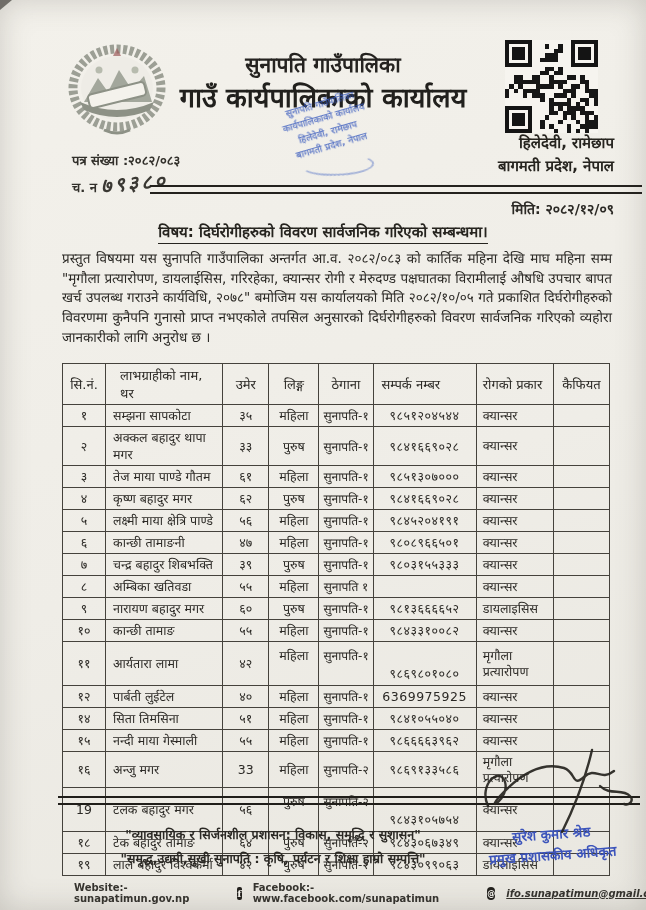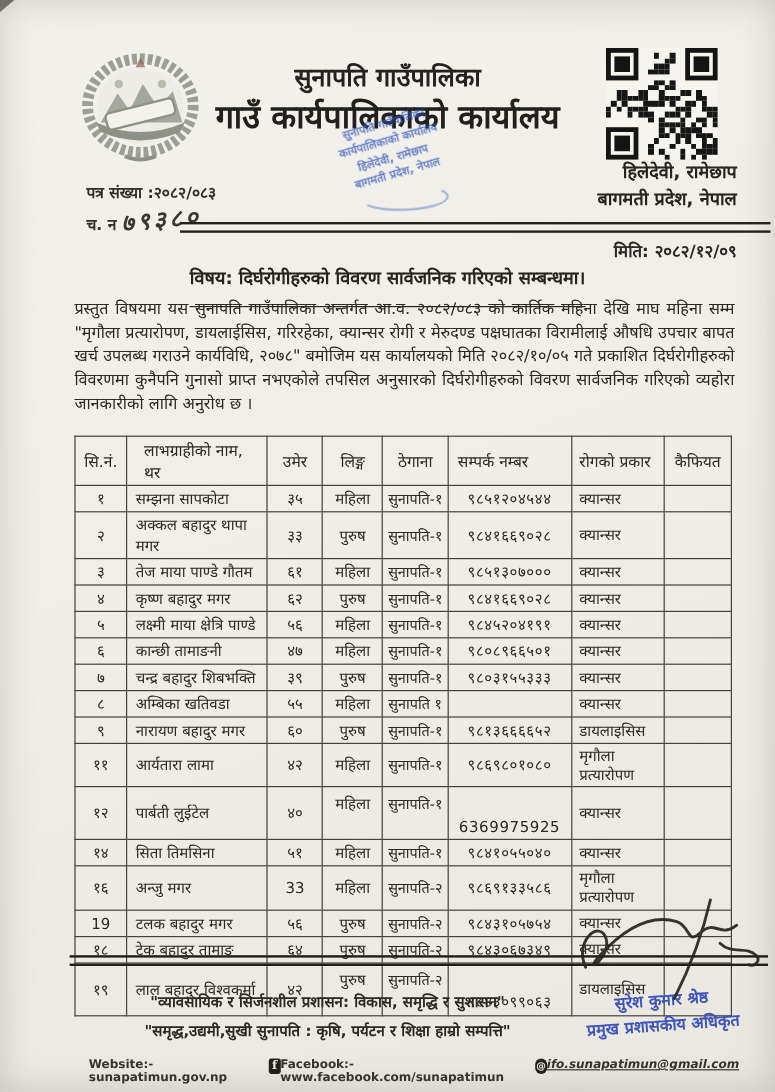--- a/index.html
+++ b/index.html
@@ -28,21 +28,21 @@
     font-size:9.5px;font-weight:600;line-height:1.5;
     filter:blur(.2px);
   }
   .office-stamp .swirl{display:block;margin:2px auto 0;width:70px;height:18px;border:2px solid rgba(52,88,189,.4);border-radius:50%;border-top-color:transparent;border-left-color:transparent;transform:rotate(14deg);}
   .letter-no{left:72px;top:151px;font-size:13px;font-weight:600;color:#32302b;}
   .ref-no{left:72px;top:171px;font-size:13px;font-weight:600;color:#32302b;}
   .handwritten{display:inline-block;font-size:20px;font-style:italic;letter-spacing:3px;transform:rotate(-5deg) translateY(-2px);color:#3a3833;font-family:"DejaVu Serif","Liberation Serif",serif;}
   .rule-top{left:150px;right:4px;top:185px;height:5px;border-top:2px solid #24221e;border-bottom:2px solid #24221e;}
   .date-line{right:32px;top:199px;font-size:14px;font-weight:600;color:#2b2925;}
   .subject{left:0;right:0;top:221px;text-align:center;font-size:15px;font-weight:700;color:#26241f;}
-  .subject span{border-bottom:1.5px solid #26241f;padding-bottom:14px;}
+  .subject span{border-bottom:1.5px solid #26241f;padding-bottom:2px;}
   .body-par{left:62px;right:34px;top:249px;font-size:13.5px;line-height:1.46;text-align:justify;color:#2b2925;}
   
   .ltable{left:62px;top:363px;}
   table{border-collapse:collapse;table-layout:fixed;width:548px;font-size:12.5px;color:#2b2925;}
   th,td{border:1px solid #45423c;padding:2px 4px;overflow:hidden;}
   thead th{height:22px;font-weight:400;text-align:center;font-size:13px;}
   thead th:nth-child(2){text-align:left;padding-left:14px;}
   thead th:nth-child(6){text-align:left;padding-left:8px;}
   thead th:nth-child(7){text-align:left;padding-left:6px;}
   tbody tr{height:21px;}
@@ -57,21 +57,21 @@
   tbody tr:nth-child(11),tbody tr:nth-child(16){height:44px;}
   tbody tr:nth-child(11) .c-phone,tbody tr:nth-child(16) .c-phone{vertical-align:bottom;padding-bottom:3px;}
   tbody tr:nth-child(11) .c-address,tbody tr:nth-child(16) .c-address{vertical-align:top;padding-top:5px;}
   tbody tr:nth-child(11) .c-gender,tbody tr:nth-child(16) .c-gender{vertical-align:top;padding-top:5px;}
   
   .signature-svg{left:472px;top:742px;width:168px;height:100px;z-index:5;}
   .rule-bottom{left:58px;right:6px;top:796px;height:5px;border-top:2px solid #201e1a;border-bottom:2px solid #201e1a;z-index:2;}
   .slogan1{left:60px;right:160px;top:826px;text-align:center;font-size:12.5px;font-weight:700;color:#2b2925;}
   .slogan2{left:60px;right:160px;top:850px;text-align:center;font-size:12.5px;font-weight:700;color:#2b2925;}
   .cao-stamp{right:14px;top:824px;width:160px;text-align:center;transform:rotate(-4deg);color:#3c54bb;font-size:13.5px;font-weight:700;line-height:1.55;}
-  .contact{left:74px;right:30px;top:882px;display:flex;gap:0;font-size:10px;font-weight:700;color:#35332e;}
+  .contact{left:74px;right:30px;top:882px;display:flex;align-items:center;gap:11px;font-size:10px;font-weight:700;color:#35332e;}
   .contact .fb-ic{width:13px;height:13px;background:#23211d;border-radius:2px;color:#f1efe9;font-size:10px;font-weight:700;display:inline-flex;align-items:center;justify-content:center;font-family:"DejaVu Serif",serif;}
   .contact .em-ic{width:13px;height:13px;background:#23211d;border-radius:7px;color:#f1efe9;font-size:8px;display:inline-flex;align-items:center;justify-content:center;}
   .contact .email{font-style:italic;text-decoration:underline;}
   .contact .spacer{flex:0 0 26px;}
   .corner-artifact{left:0;top:0;width:0;height:0;border-left:12px solid #55534d;border-bottom:10px solid transparent;opacity:.8;}
 </style>
 </head>
 <body>
 
 <div class="page">
@@ -362,20 +362,30 @@
           <td class="c-sn">९</td>
           <td class="c-name">नारायण बहादुर मगर</td>
           <td class="c-age">६०</td>
           <td class="c-gender">पुरुष</td>
           <td class="c-address">सुनापति-१</td>
           <td class="c-phone">९८१३६६६६५२</td>
           <td class="c-disease">डायलाइसिस</td>
           <td class="c-remark"></td>
         </tr>
           <tr>
+          <td class="c-sn">१०</td>
+          <td class="c-name">कान्छी तामाङ</td>
+          <td class="c-age">५५</td>
+          <td class="c-gender">महिला</td>
+          <td class="c-address">सुनापति-१</td>
+          <td class="c-phone">९८४३३१००८२</td>
+          <td class="c-disease">क्यान्सर</td>
+          <td class="c-remark"></td>
+        </tr>
+          <tr>
           <td class="c-sn">११</td>
           <td class="c-name">आर्यतारा लामा</td>
           <td class="c-age">४२</td>
           <td class="c-gender">महिला</td>
           <td class="c-address">सुनापति-१</td>
           <td class="c-phone">९८६९८०१०८०</td>
           <td class="c-disease">मृगौला प्रत्यारोपण</td>
           <td class="c-remark"></td>
         </tr>
           <tr>
@@ -388,20 +398,30 @@
           <td class="c-disease">क्यान्सर</td>
           <td class="c-remark"></td>
         </tr>
           <tr>
           <td class="c-sn">१४</td>
           <td class="c-name">सिता तिमसिना</td>
           <td class="c-age">५१</td>
           <td class="c-gender">महिला</td>
           <td class="c-address">सुनापति-१</td>
           <td class="c-phone">९८४१०५५०४०</td>
+          <td class="c-disease">क्यान्सर</td>
+          <td class="c-remark"></td>
+        </tr>
+          <tr>
+          <td class="c-sn">१५</td>
+          <td class="c-name">नन्दी माया गेस्माली</td>
+          <td class="c-age">५५</td>
+          <td class="c-gender">महिला</td>
+          <td class="c-address">सुनापति-१</td>
+          <td class="c-phone">९८६६६६३९६२</td>
           <td class="c-disease">क्यान्सर</td>
           <td class="c-remark"></td>
         </tr>
           <tr>
           <td class="c-sn">१६</td>
           <td class="c-name">अन्जु मगर</td>
           <td class="c-age">33</td>
           <td class="c-gender">महिला</td>
           <td class="c-address">सुनापति-२</td>
           <td class="c-phone">९८६९१३३५८६</td>

